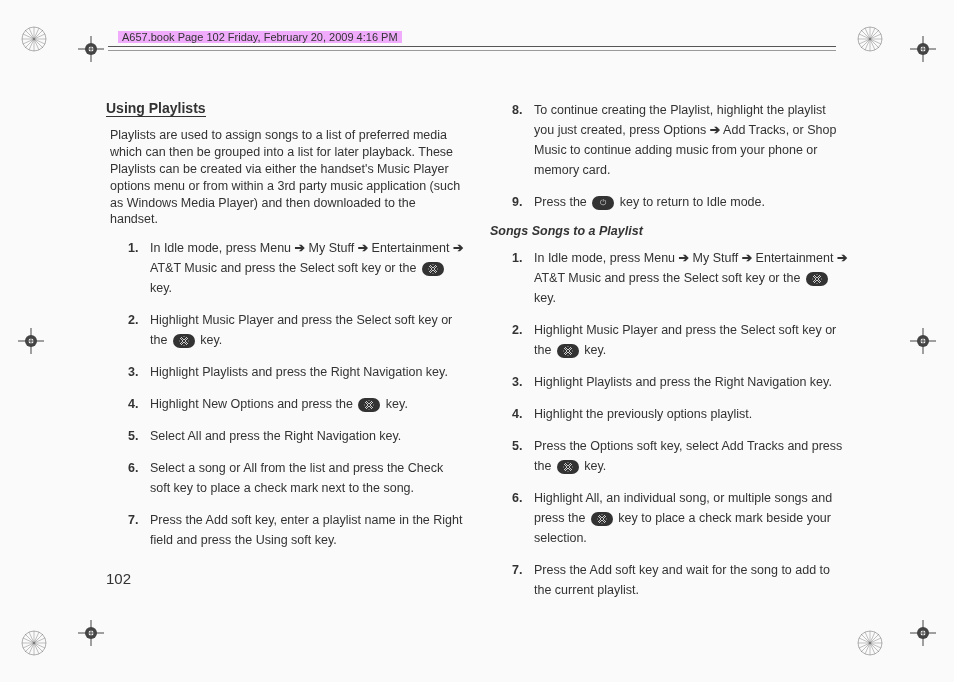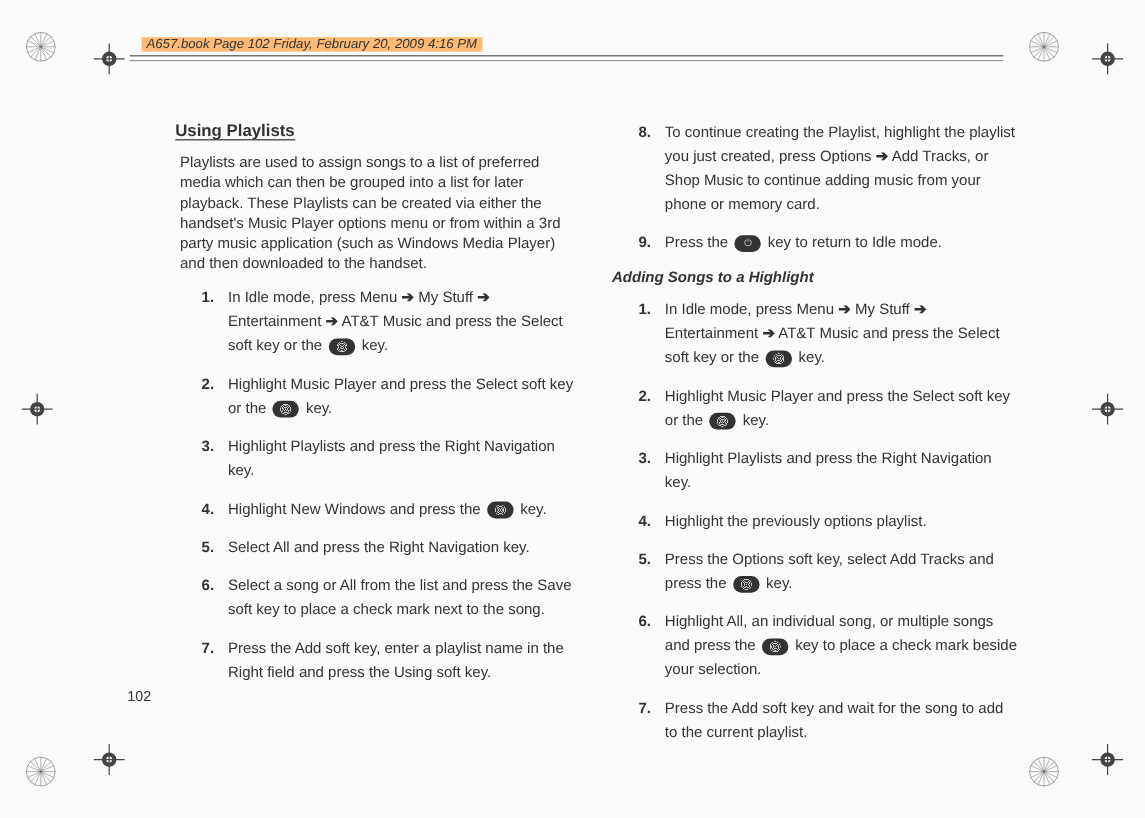--- a/index.html
+++ b/index.html
@@ -55,33 +55,31 @@
     .header-rule.second {
       top: 50px;
       border-top: 1px solid #999;
     }
     
     .header-text {
       position: absolute;
       top: 31px;
       left: 118px;
       font-size: 11px;
-      background: #fdba74;
+      background: #f0abfc;
       padding: 0 4px;
-      font-style: italic;
     }
     
     .page-content {
       position: absolute;
       top: 100px;
       left: 106px;
       right: 106px;
       display: flex;
       gap: 26px;
-      margin-left: 40px;
     }
     
     .column {
       flex: 1;
       min-width: 0;
     }
     
     .section-title {
       font-weight: bold;
       font-size: 14px;
@@ -154,21 +152,21 @@
       content: "⏻";
       color: #ccc;
       font-size: 8px;
       line-height: 1;
     }
     
     .page-number {
       position: absolute;
       bottom: 95px;
       left: 106px;
-      font-size: 12px;
+      font-size: 15px;
     }
   </style>
 </head>
 <body>
 
 <div class="edge-ornament edge-tl">
   <svg viewBox="0 0 28 28">
       <circle cx="14" cy="14" r="12" fill="none" stroke="#666" stroke-width="0.5"></circle>
       <g stroke="#666" stroke-width="0.4">
         <line x1="14" y1="2" x2="14" y2="26"></line>
@@ -293,48 +291,48 @@
         <div class="step">
           <div class="step-num">2.</div>
           <div class="step-text">Highlight <b>Music Player</b> and press the <b>Select</b> soft key or the <span class="key-icon circle-key"></span> key.</div>
         </div>
         <div class="step">
           <div class="step-num">3.</div>
           <div class="step-text">Highlight <b>Playlists</b> and press the <b>Right</b> Navigation key.</div>
         </div>
         <div class="step">
           <div class="step-num">4.</div>
-          <div class="step-text">Highlight <b>New Windows</b> and press the <span class="key-icon circle-key"></span> key.</div>
+          <div class="step-text">Highlight <b>New Options</b> and press the <span class="key-icon circle-key"></span> key.</div>
         </div>
         <div class="step">
           <div class="step-num">5.</div>
           <div class="step-text">Select <b>All</b> and press the <b>Right</b> Navigation key.</div>
         </div>
         <div class="step">
           <div class="step-num">6.</div>
-          <div class="step-text">Select a song or <b>All</b> from the list and press the <b>Save</b> soft key to place a check mark next to the song.</div>
+          <div class="step-text">Select a song or <b>All</b> from the list and press the <b>Check</b> soft key to place a check mark next to the song.</div>
         </div>
         <div class="step">
           <div class="step-num">7.</div>
           <div class="step-text">Press the <b>Add</b> soft key, enter a playlist name in the <b>Right</b> field and press the <b>Using</b> soft key.</div>
         </div>
       </div>
   </div>
   <div class="column">
     <div class="step-list" id="steps-right-cont">
         <div class="step">
           <div class="step-num">8.</div>
           <div class="step-text">To continue creating the Playlist, highlight the playlist you just created, press <b>Options</b> <span class="arrow">➔</span> <b>Add Tracks</b>, or Shop Music to continue adding music from your phone or memory card.</div>
         </div>
         <div class="step">
           <div class="step-num">9.</div>
           <div class="step-text">Press the <span class="key-icon end-key"></span> key to return to Idle mode.</div>
         </div>
       </div>
-    <div class="subheading">Adding Songs to a Highlight</div>
+    <div class="subheading">Songs Songs to a Playlist</div>
     <div class="step-list" id="steps-sub2">
         <div class="step">
           <div class="step-num">1.</div>
           <div class="step-text">In Idle mode, press <b>Menu</b> <span class="arrow">➔</span> <b>My Stuff</b> <span class="arrow">➔</span> <b>Entertainment</b> <span class="arrow">➔</span> <b>AT&amp;T Music</b> and press the <b>Select</b> soft key or the <span class="key-icon circle-key"></span> key.</div>
         </div>
         <div class="step">
           <div class="step-num">2.</div>
           <div class="step-text">Highlight <b>Music Player</b> and press the <b>Select</b> soft key or the <span class="key-icon circle-key"></span> key.</div>
         </div>
         <div class="step">

